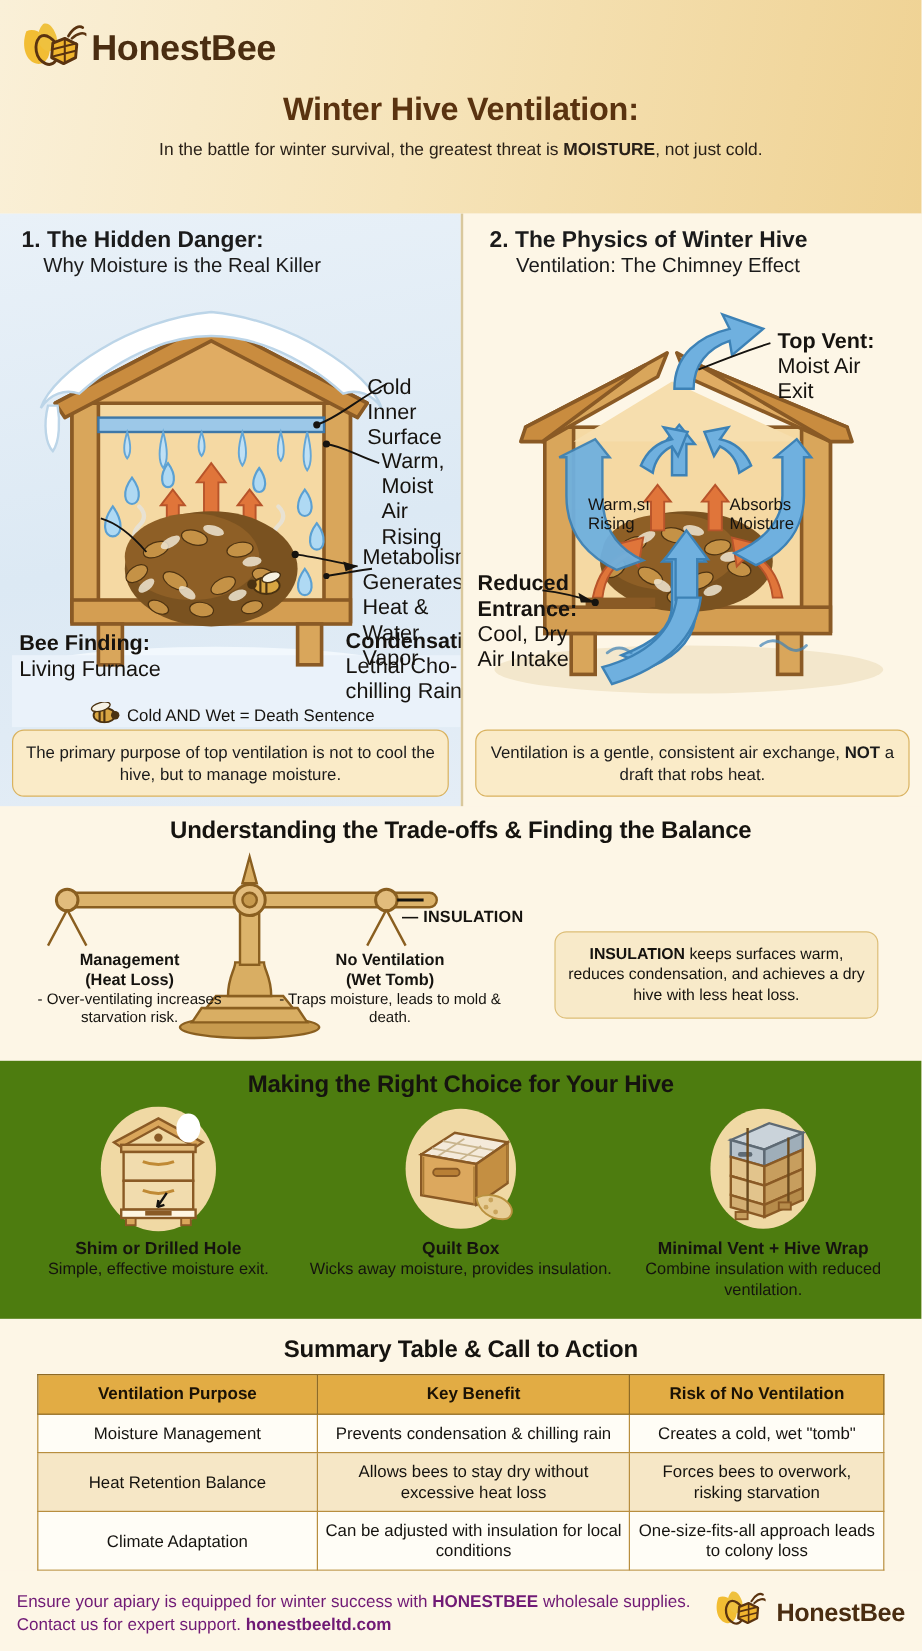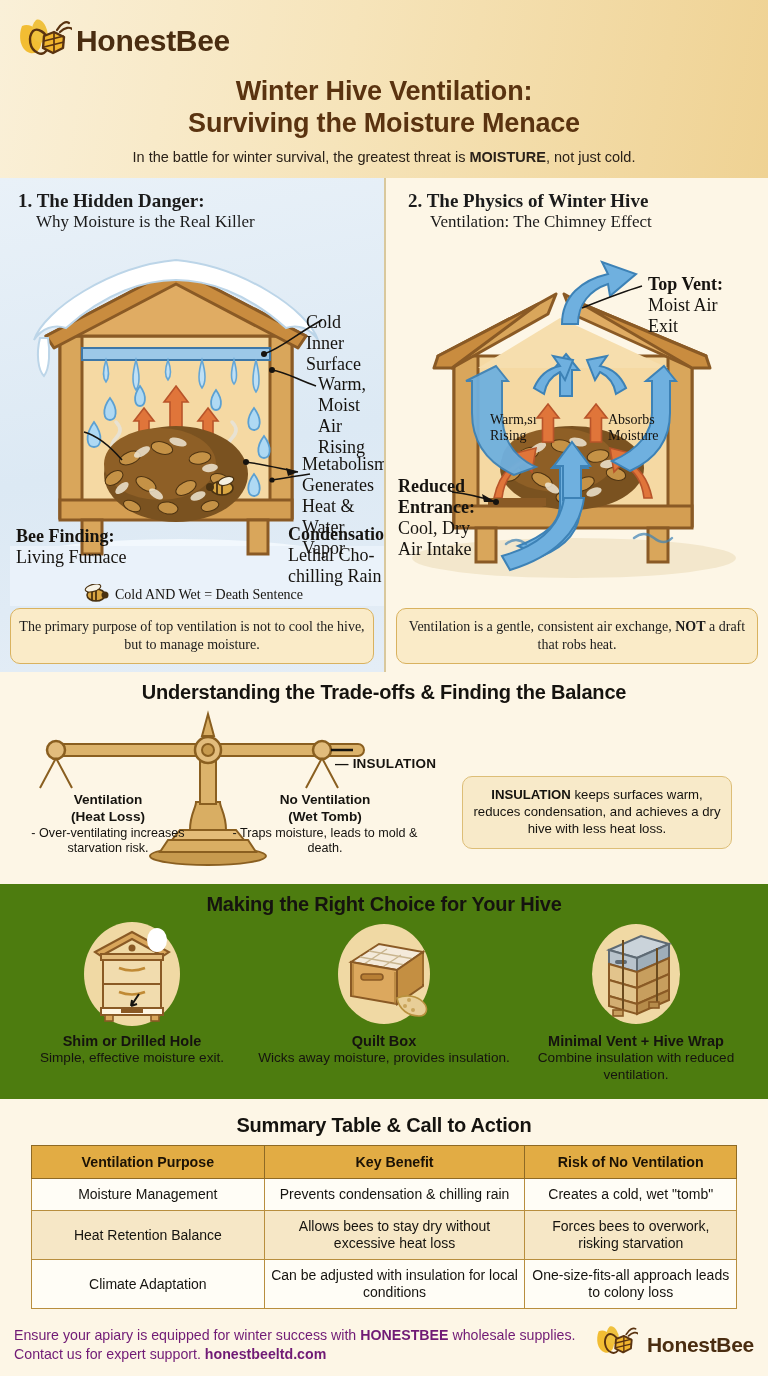--- a/index.html
+++ b/index.html
@@ -27,21 +27,21 @@
     text-align: center; color: #5A3310; font-weight: bold;
     font-size: 27px; line-height: 1.18; margin-top: 6px; letter-spacing: -0.2px;
   }
   .subtitle {
     text-align: center; color: #2A2118; font-size: 14.5px; margin-top: 9px;
   }
   .subtitle b { font-weight: bold; }
 
   
   .panels { display: flex; height: 494px; }
-  .panel { position: relative; width: 50%; padding: 12px 27px 0 10px; font-family: Liberation Serif, serif; }
+  .panel { position: relative; width: 50%; padding: 12px 27px 0 10px; }
   .panel-left { background: linear-gradient(170deg,#E9F1F8 0%, #DCE9F4 55%, #E4EDF6 100%); }
   .panel-right { background: #FDF6E6; border-left: 2px solid #D9C89C; }
   .panel-h1 { font-size: 19px; font-weight: bold; color: #1B1B1B; line-height: 1.16; }
   .panel-h2 { font-size: 17px; color: #1B1B1B; line-height: 1.18; }
   .panel-left .panel-h1, .panel-left .panel-h2 { padding-left: 8px; }
   .panel-right .panel-h1, .panel-right .panel-h2 { padding-left: 12px; }
   .panel-h2.indent1 { padding-left: 26px !important; }
   .panel-h2.indent2 { padding-left: 34px !important; }
 
   .stage { position: relative; width: 100%; height: 370px; margin-top: 4px; }
@@ -131,21 +131,20 @@
           <path d="M28 20 l10 -4 l10 5 l-1 11 l-10 5 l-10 -5 Z" fill="#F0B52E" stroke="#5A3310" stroke-width="2.4" stroke-linejoin="round"></path>
           <path d="M38 16 v21 M28 25 l20 -5 M28 31 l20 -5" stroke="#5A3310" stroke-width="1.7" fill="none"></path>
           <path d="M41 14 C45 7 50 5 53 7" stroke="#5A3310" stroke-width="2.2" fill="none" stroke-linecap="round"></path>
           <path d="M44 16 C49 11 54 11 56 13" stroke="#5A3310" stroke-width="2.2" fill="none" stroke-linecap="round"></path>
         </svg>
       </span>
       <span class="logo-text">HonestBee</span>
     </div>
     <div class="main-title">
       <div>Winter Hive Ventilation:</div>
-      <div>Surviving the Moisture Menace</div>
     </div>
     <div class="subtitle">
       <span>In the battle for winter survival, the greatest threat is </span><b>MOISTURE</b><span>, not just cold.</span>
     </div>
   </div>
 
   <div class="panels">
 
     <div class="panel panel-left">
       <div class="panel-h1">1. The Hidden Danger:</div>
@@ -430,21 +429,21 @@
         <g stroke="#8A5F20" stroke-width="2" fill="none">
           <path d="M56 54 L40 84 M56 54 L72 84"></path>
           <path d="M322 54 L306 84 M322 54 L338 84"></path>
         </g>
 
         <path d="M331 46 h22" stroke="#15130F" stroke-width="2.5"></path>
       </svg>
       <div class="ins-tag">— INSULATION</div>
 
       <div class="to-col" style="left:18px; top:88px; width:180px;">
-        <span class="hd">Ventilation</span>
+        <span class="hd">Management</span>
         <span class="hd">(Heat Loss)</span>
         <span>- Over-ventilating increases starvation risk.</span>
       </div>
       <div class="to-col" style="left:232px; top:88px; width:186px;">
         <span class="hd">No Ventilation</span>
         <span class="hd">(Wet Tomb)</span>
         <span>- Traps moisture, leads to mold &amp; death.</span>
       </div>
 
       <div class="ins-box">

